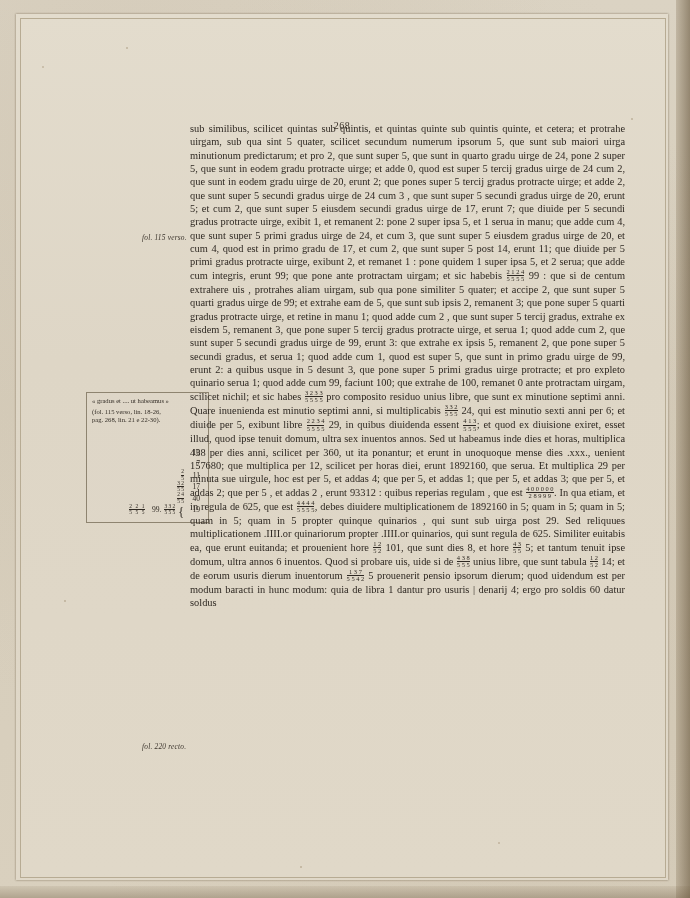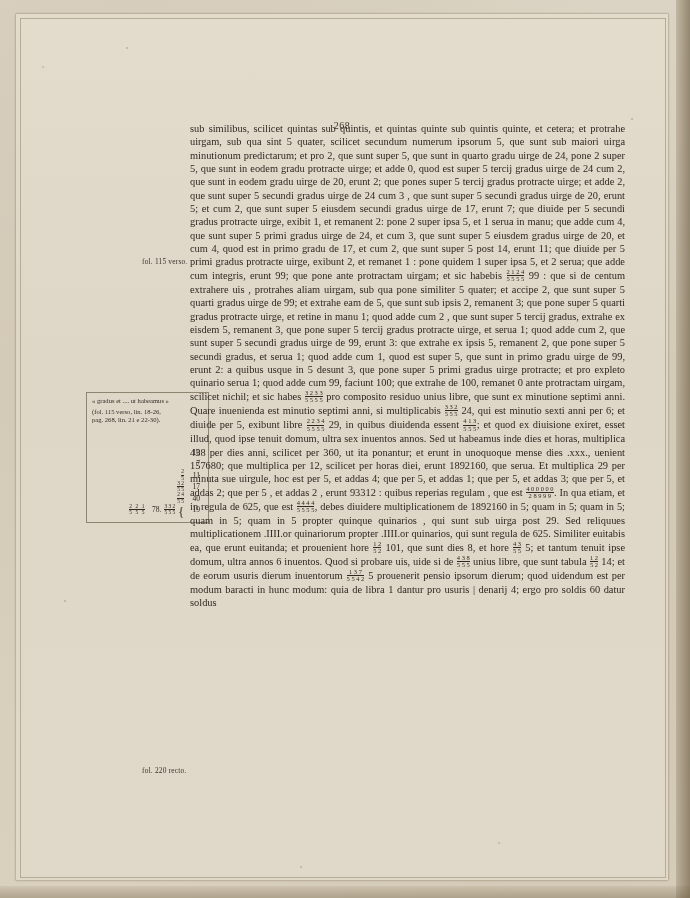--- a/index.html
+++ b/index.html
@@ -96,22 +96,22 @@
   }
   .text-col p {
     margin: 0;
     text-indent: 0;
   }
 
   .marginal {
     position: absolute;
     font-size: 7.4px;
     color: #3a332b;
+    font-style: italic;
     letter-spacing: 0.2px;
-    margin-top: 24px;
   }
   .marg-1 { left: 142px; top: 233px; }
   .marg-2 { left: 142px; top: 742px; }
 
   .note-box {
     position: absolute;
     left: 86px;
     top: 392px;
     width: 112px;
     border: 1px solid #8e8470;
@@ -221,21 +221,21 @@
           <span class="num">2 4</span>
           <span class="den">5 5</span>
         </span>
         <span class="calc-val">40</span>
       </div>
       <div class="calc-row">
         <span class="frac frac-wide">
           <span class="num">2 2 1</span>
           <span class="den">5 5 5</span>
         </span>
-        <span class="calc-val">78.</span>
+        <span class="calc-val">99.</span>
         <span class="frac">
           <span class="num">3 3 2</span>
           <span class="den">5 5 5</span>
         </span>
         <span class="brace">{</span>
         <span class="calc-val">19</span>
       </div>
     </div>
   </div>
 

